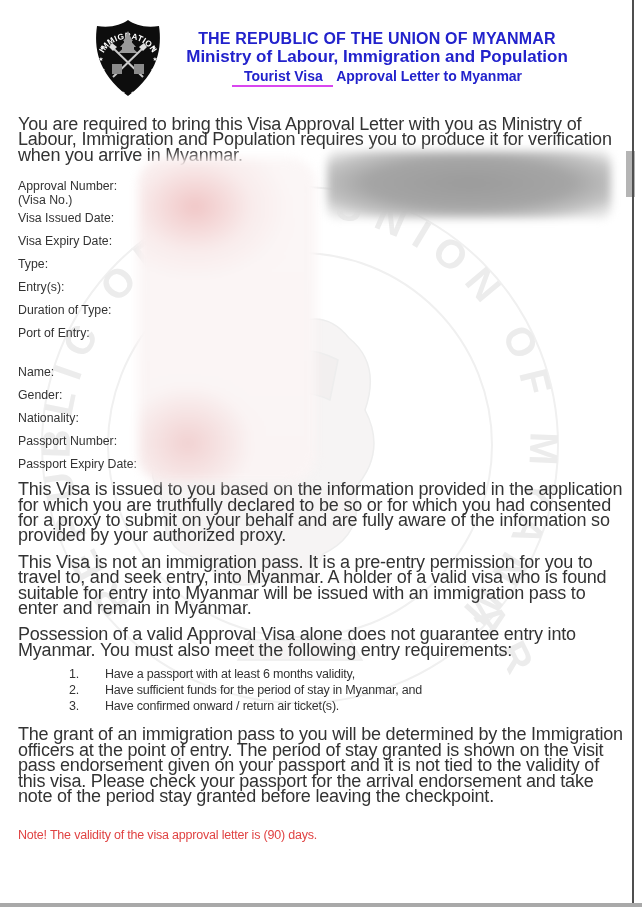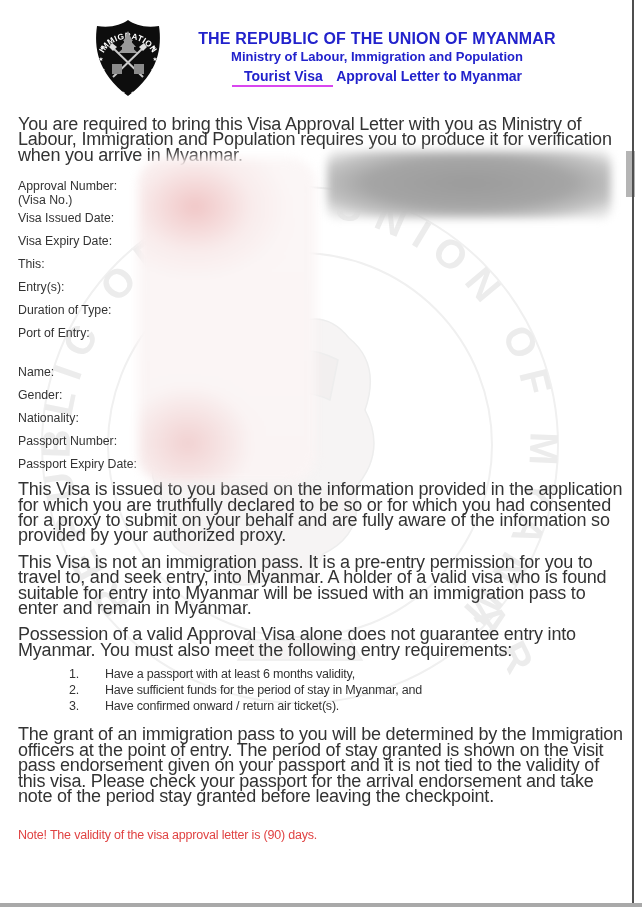--- a/index.html
+++ b/index.html
@@ -9,21 +9,21 @@
     overflow:hidden; font-family:"Liberation Sans", sans-serif; color:#333333;
   }
   
   .watermark { position:absolute; left:0; top:0; width:642px; height:908px; pointer-events:none; }
   
   .content { position:relative; padding:0 18px; z-index:2; }
   .letter-header { display:flex; margin-top:19px; }
   .badge { width:70px; height:78px; margin-left:75px; flex:0 0 auto; }
   .titles { width:400px; margin-left:14px; padding-top:10px; text-align:center; color:#2222cc; font-weight:bold; }
   .title1 { font-size:16px; line-height:19px; letter-spacing:0.2px; }
-  .title2 { font-size:13px; line-height:18px; }
+  .title2 { font-size:17px; line-height:18px; }
   .title3 { font-size:14px; line-height:18px; margin-top:1px; }
   .visa-type-underline { border-bottom:2px solid #d946ef; padding:0 10px 1px 12px; }
   .para { font-size:18px; line-height:15.4px; letter-spacing:-0.2px; width:606px; }
   .intro { margin-top:20px; }
   .fields { margin-top:16px; font-size:12.3px; line-height:14px; }
   .field-row { margin-bottom:9px; }
   .field-row.first { margin-bottom:4px; }
   .fields.personal { margin-top:25px; }
   .body-para { margin-top:11px; }
   .p2 { }
@@ -128,21 +128,21 @@
 
     <p class="para intro">You are required to bring this Visa Approval Letter with you as Ministry of Labour, Immigration and Population requires you to produce it for verification when you arrive in Myanmar.</p>
 
     <div class="fields">
       <div class="field-row first">
         <div>Approval Number:</div>
         <div>(Visa No.)</div>
       </div>
       <div class="field-row"><span>Visa Issued Date:</span></div>
       <div class="field-row"><span>Visa Expiry Date:</span></div>
-      <div class="field-row"><span>This:</span></div>
+      <div class="field-row"><span>Type:</span></div>
       <div class="field-row"><span>Entry(s):</span></div>
       <div class="field-row"><span>Duration of Type:</span></div>
       <div class="field-row"><span>Port of Entry:</span></div>
     </div>
 
     <div class="fields personal">
       <div class="field-row"><span>Name:</span></div>
       <div class="field-row"><span>Gender:</span></div>
       <div class="field-row"><span>Nationality:</span></div>
       <div class="field-row"><span>Passport Number:</span></div>

